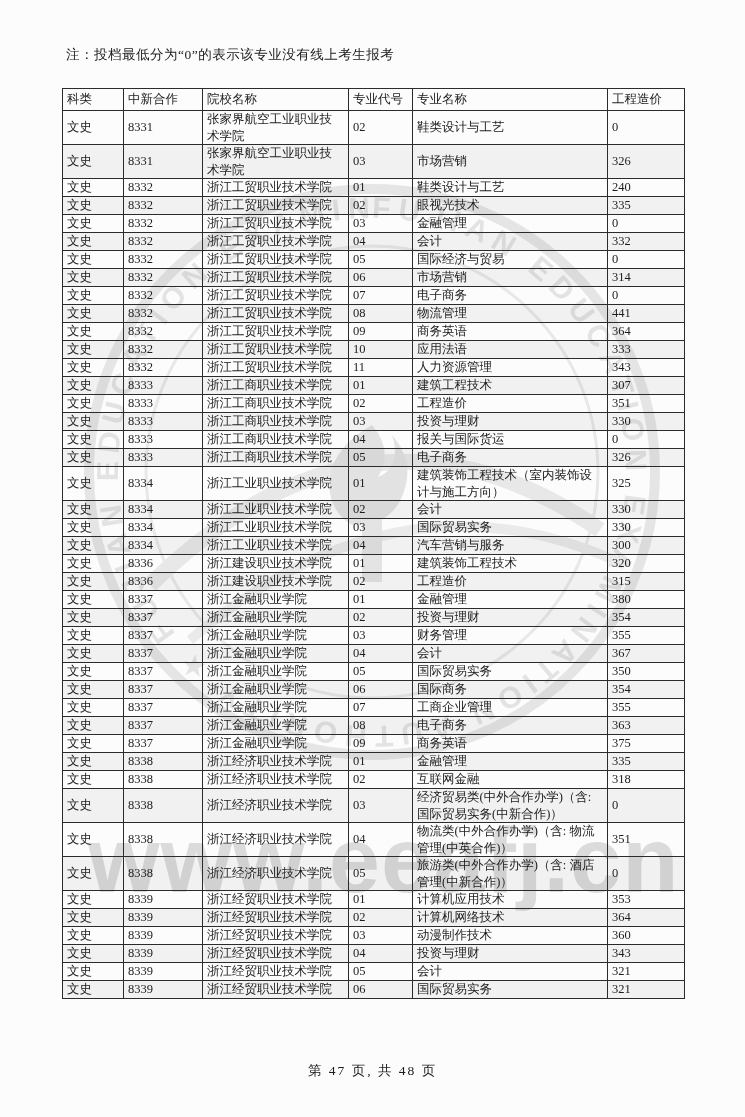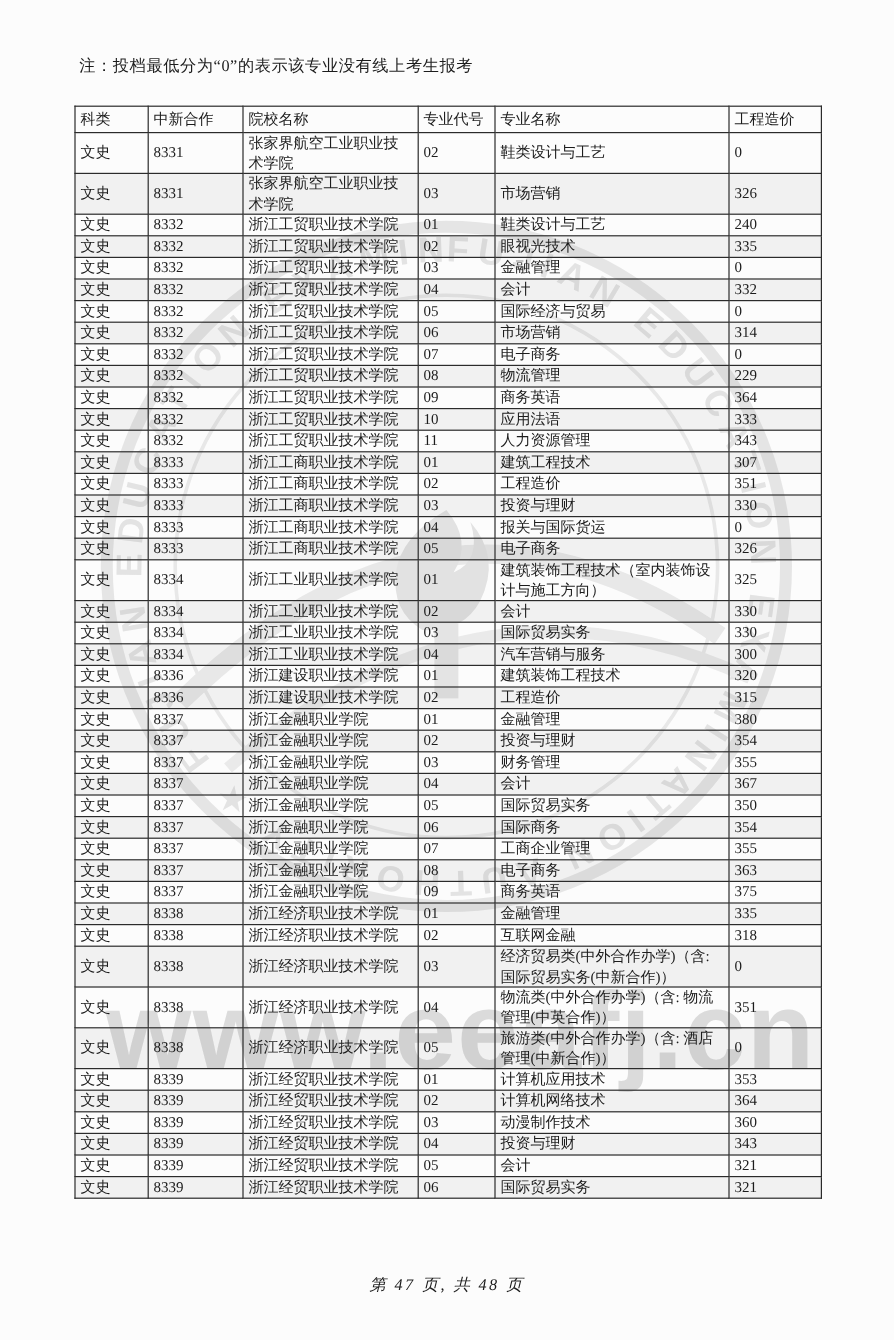--- a/index.html
+++ b/index.html
@@ -45,21 +45,21 @@
   }
   table.score-table th { font-weight:normal; height:22px; }
   table.score-table td { height:18px; }
   td.c-score, th.c-score-h { }
   td.c-score { text-align:right; padding-right:5px; }
   tr.band td { background:rgba(0,0,0,0.045); }
   col.c0{width:61px;} col.c1{width:79px;} col.c2{width:146px;}
   col.c3{width:64px;} col.c4{width:195px;} col.c5{width:77px;}
   .footer {
     position:absolute; left:0; top:1062px; width:745px;
-    text-align:center; font-size:13.5px; letter-spacing:2px;font-style:italic;
+    text-align:center; font-size:13.5px; letter-spacing:2px;
   }
 </style>
 </head>
 <body>
 
 <div class="page">
 
   <div class="wm-layer">
     <svg width="745" height="1117" viewBox="0 0 745 1117">
       <defs>
@@ -179,21 +179,21 @@
             <td>07</td>
             <td>电子商务</td>
             <td class="c-score">0</td>
           </tr>
           <tr class="band">
             <td>文史</td>
             <td>8332</td>
             <td>浙江工贸职业技术学院</td>
             <td>08</td>
             <td>物流管理</td>
-            <td class="c-score">229</td>
+            <td class="c-score">441</td>
           </tr>
           <tr>
             <td>文史</td>
             <td>8332</td>
             <td>浙江工贸职业技术学院</td>
             <td>09</td>
             <td>商务英语</td>
             <td class="c-score">364</td>
           </tr>
           <tr class="band">

